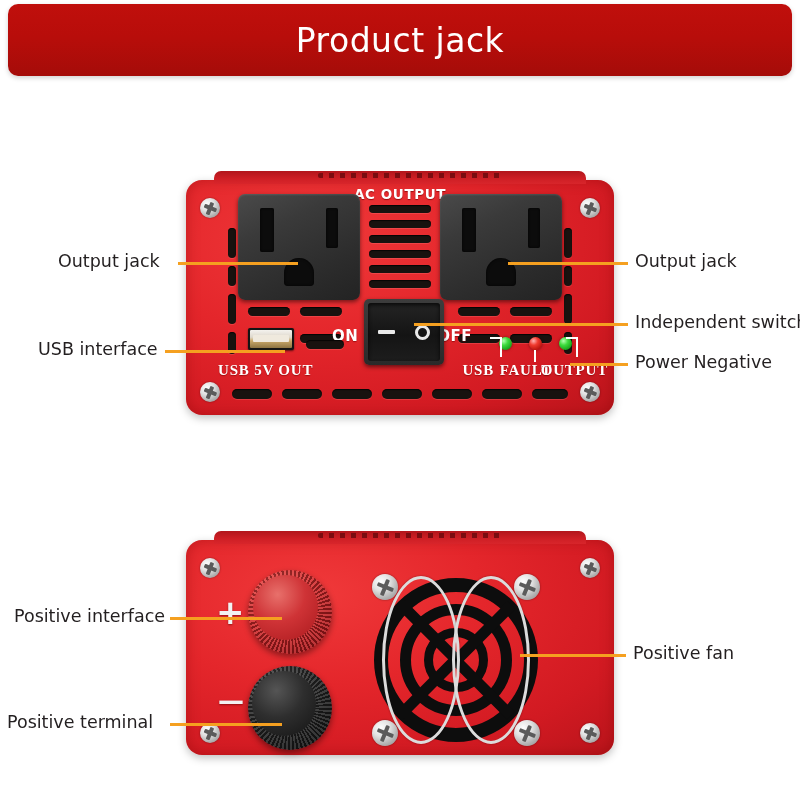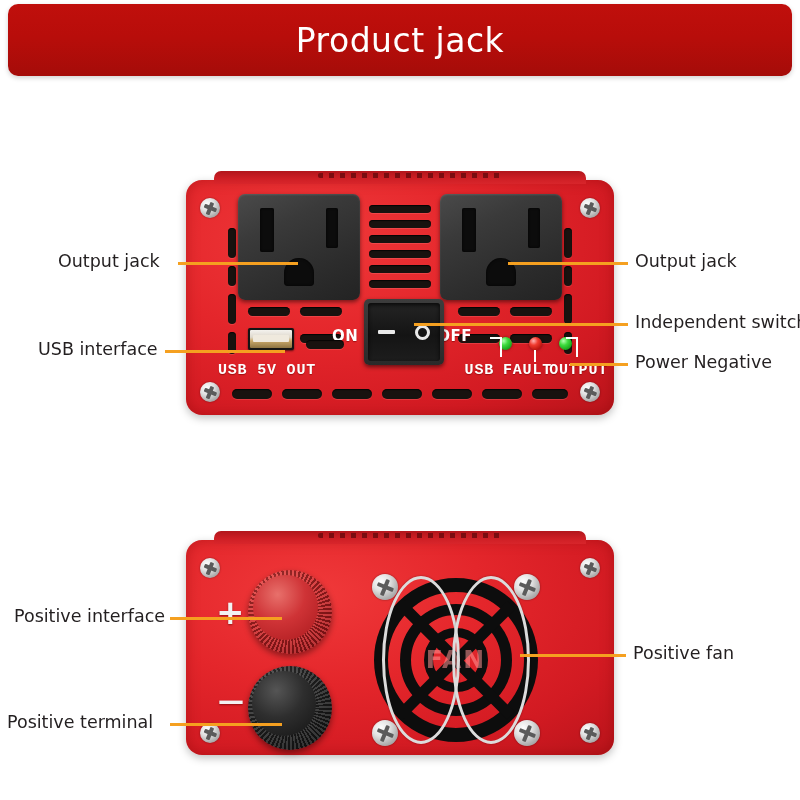--- a/index.html
+++ b/index.html
@@ -219,21 +219,21 @@
     background: #efe9dd;
     border-radius: 1px;
   }
 
   .panel-text {
     position: absolute;
     color: #ffffff;
     font-size: 15px;
     font-weight: 700;
     letter-spacing: 0.8px;
-    font-family: Liberation Mono, monospace;
+    font-family: Liberation Serif, serif;
     text-shadow: 0 1px 1px rgba(120,0,0,0.6);
     white-space: nowrap;
   }
 
   
   .led {
     position: absolute;
     width: 13px; height: 13px;
     border-radius: 50%;
     box-shadow: 0 0 3px rgba(0,0,0,0.5);
@@ -345,20 +345,21 @@
   <div class="slot v" style="left:42px; top:48px; width:8px; height:30px;"></div>
   <div class="slot v" style="left:42px; top:86px; width:8px; height:20px;"></div>
   <div class="slot v" style="left:42px; top:114px; width:8px; height:30px;"></div>
   <div class="slot v" style="left:42px; top:152px; width:8px; height:22px;"></div>
 
   <div class="slot v" style="right:42px; top:48px; width:8px; height:30px;"></div>
   <div class="slot v" style="right:42px; top:86px; width:8px; height:20px;"></div>
   <div class="slot v" style="right:42px; top:114px; width:8px; height:30px;"></div>
   <div class="slot v" style="right:42px; top:152px; width:8px; height:22px;"></div>
 
+  <div class="ac-output-label" style="left:124px; top:6px; width:180px; text-align:center;">AC OUTPUT</div>
   <div class="slot" style="left:183px; top:25px; width:62px; height:8px;"></div>
   <div class="slot" style="left:183px; top:40px; width:62px; height:8px;"></div>
   <div class="slot" style="left:183px; top:55px; width:62px; height:8px;"></div>
   <div class="slot" style="left:183px; top:70px; width:62px; height:8px;"></div>
   <div class="slot" style="left:183px; top:85px; width:62px; height:8px;"></div>
   <div class="slot" style="left:183px; top:100px; width:62px; height:8px;"></div>
 
   <div class="socket" style="left:52px; top:14px;">
     <div class="blade" style="left:22px; top:14px; width:14px; height:44px;"></div>
     <div class="blade" style="right:22px; top:14px; width:12px; height:40px;"></div>
@@ -460,21 +461,20 @@
   <div class="fan-wrap" style="left:180px; top:30px; width:180px; height:180px;">
     <div class="fan-ring" style="left:8px; top:8px; width:164px; height:164px; border-width:14px;"></div>
     <div class="fan-ring" style="left:34px; top:34px; width:112px; height:112px; border-width:11px;"></div>
     <div class="fan-ring" style="left:58px; top:58px; width:64px; height:64px; border-width:9px;"></div>
 
     <div class="fan-spoke" style="width:80px; height:11px; transform: rotate(45deg) translate(-2px,-5px);"></div>
     <div class="fan-spoke" style="width:80px; height:11px; transform: rotate(135deg) translate(-2px,-5px);"></div>
     <div class="fan-spoke" style="width:80px; height:11px; transform: rotate(225deg) translate(-2px,-5px);"></div>
     <div class="fan-spoke" style="width:80px; height:11px; transform: rotate(315deg) translate(-2px,-5px);"></div>
 
-    <div class="fan-text" style="top:75px;">FAN</div>
 
     <div class="fan-wire" style="left:16px; top:6px; width:78px; height:168px;"></div>
     <div class="fan-wire" style="right:16px; top:6px; width:78px; height:168px;"></div>
 
     <div class="screw" style="left:6px; top:4px; width:26px; height:26px;"></div>
     <div class="screw" style="right:6px; top:4px; width:26px; height:26px;"></div>
     <div class="screw" style="left:6px; bottom:4px; width:26px; height:26px;"></div>
     <div class="screw" style="right:6px; bottom:4px; width:26px; height:26px;"></div>
   </div>
 </div>

